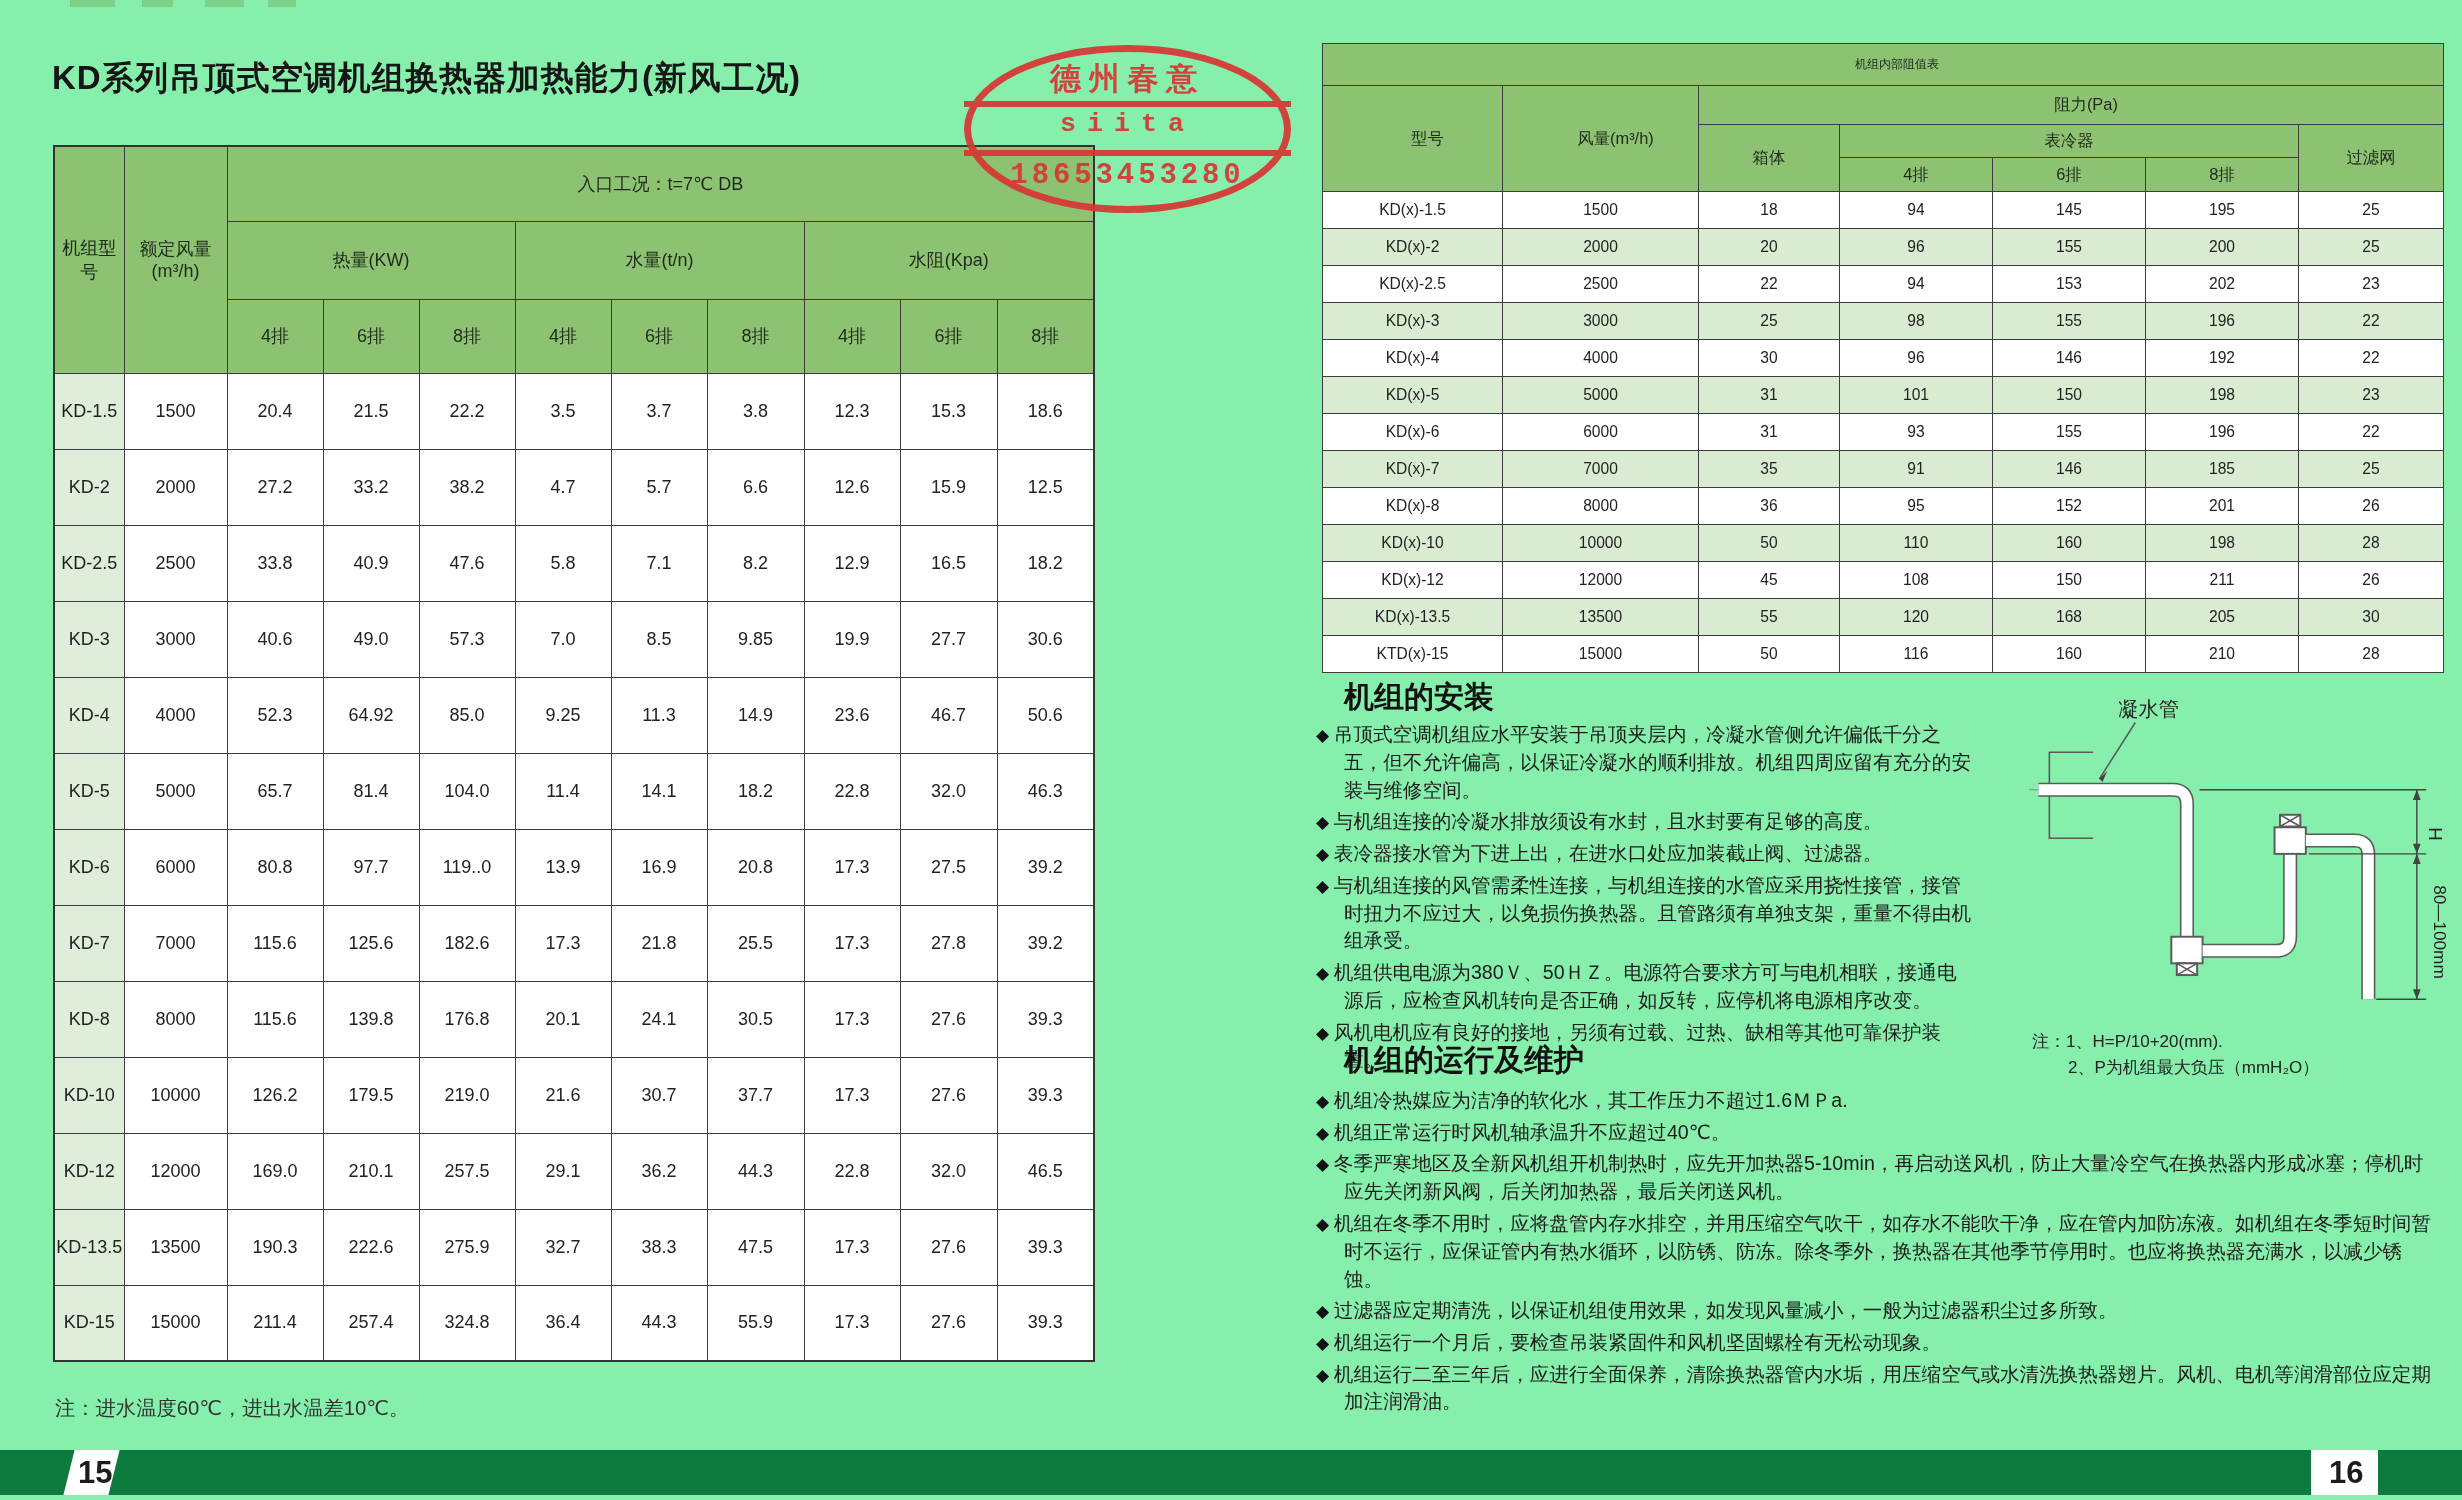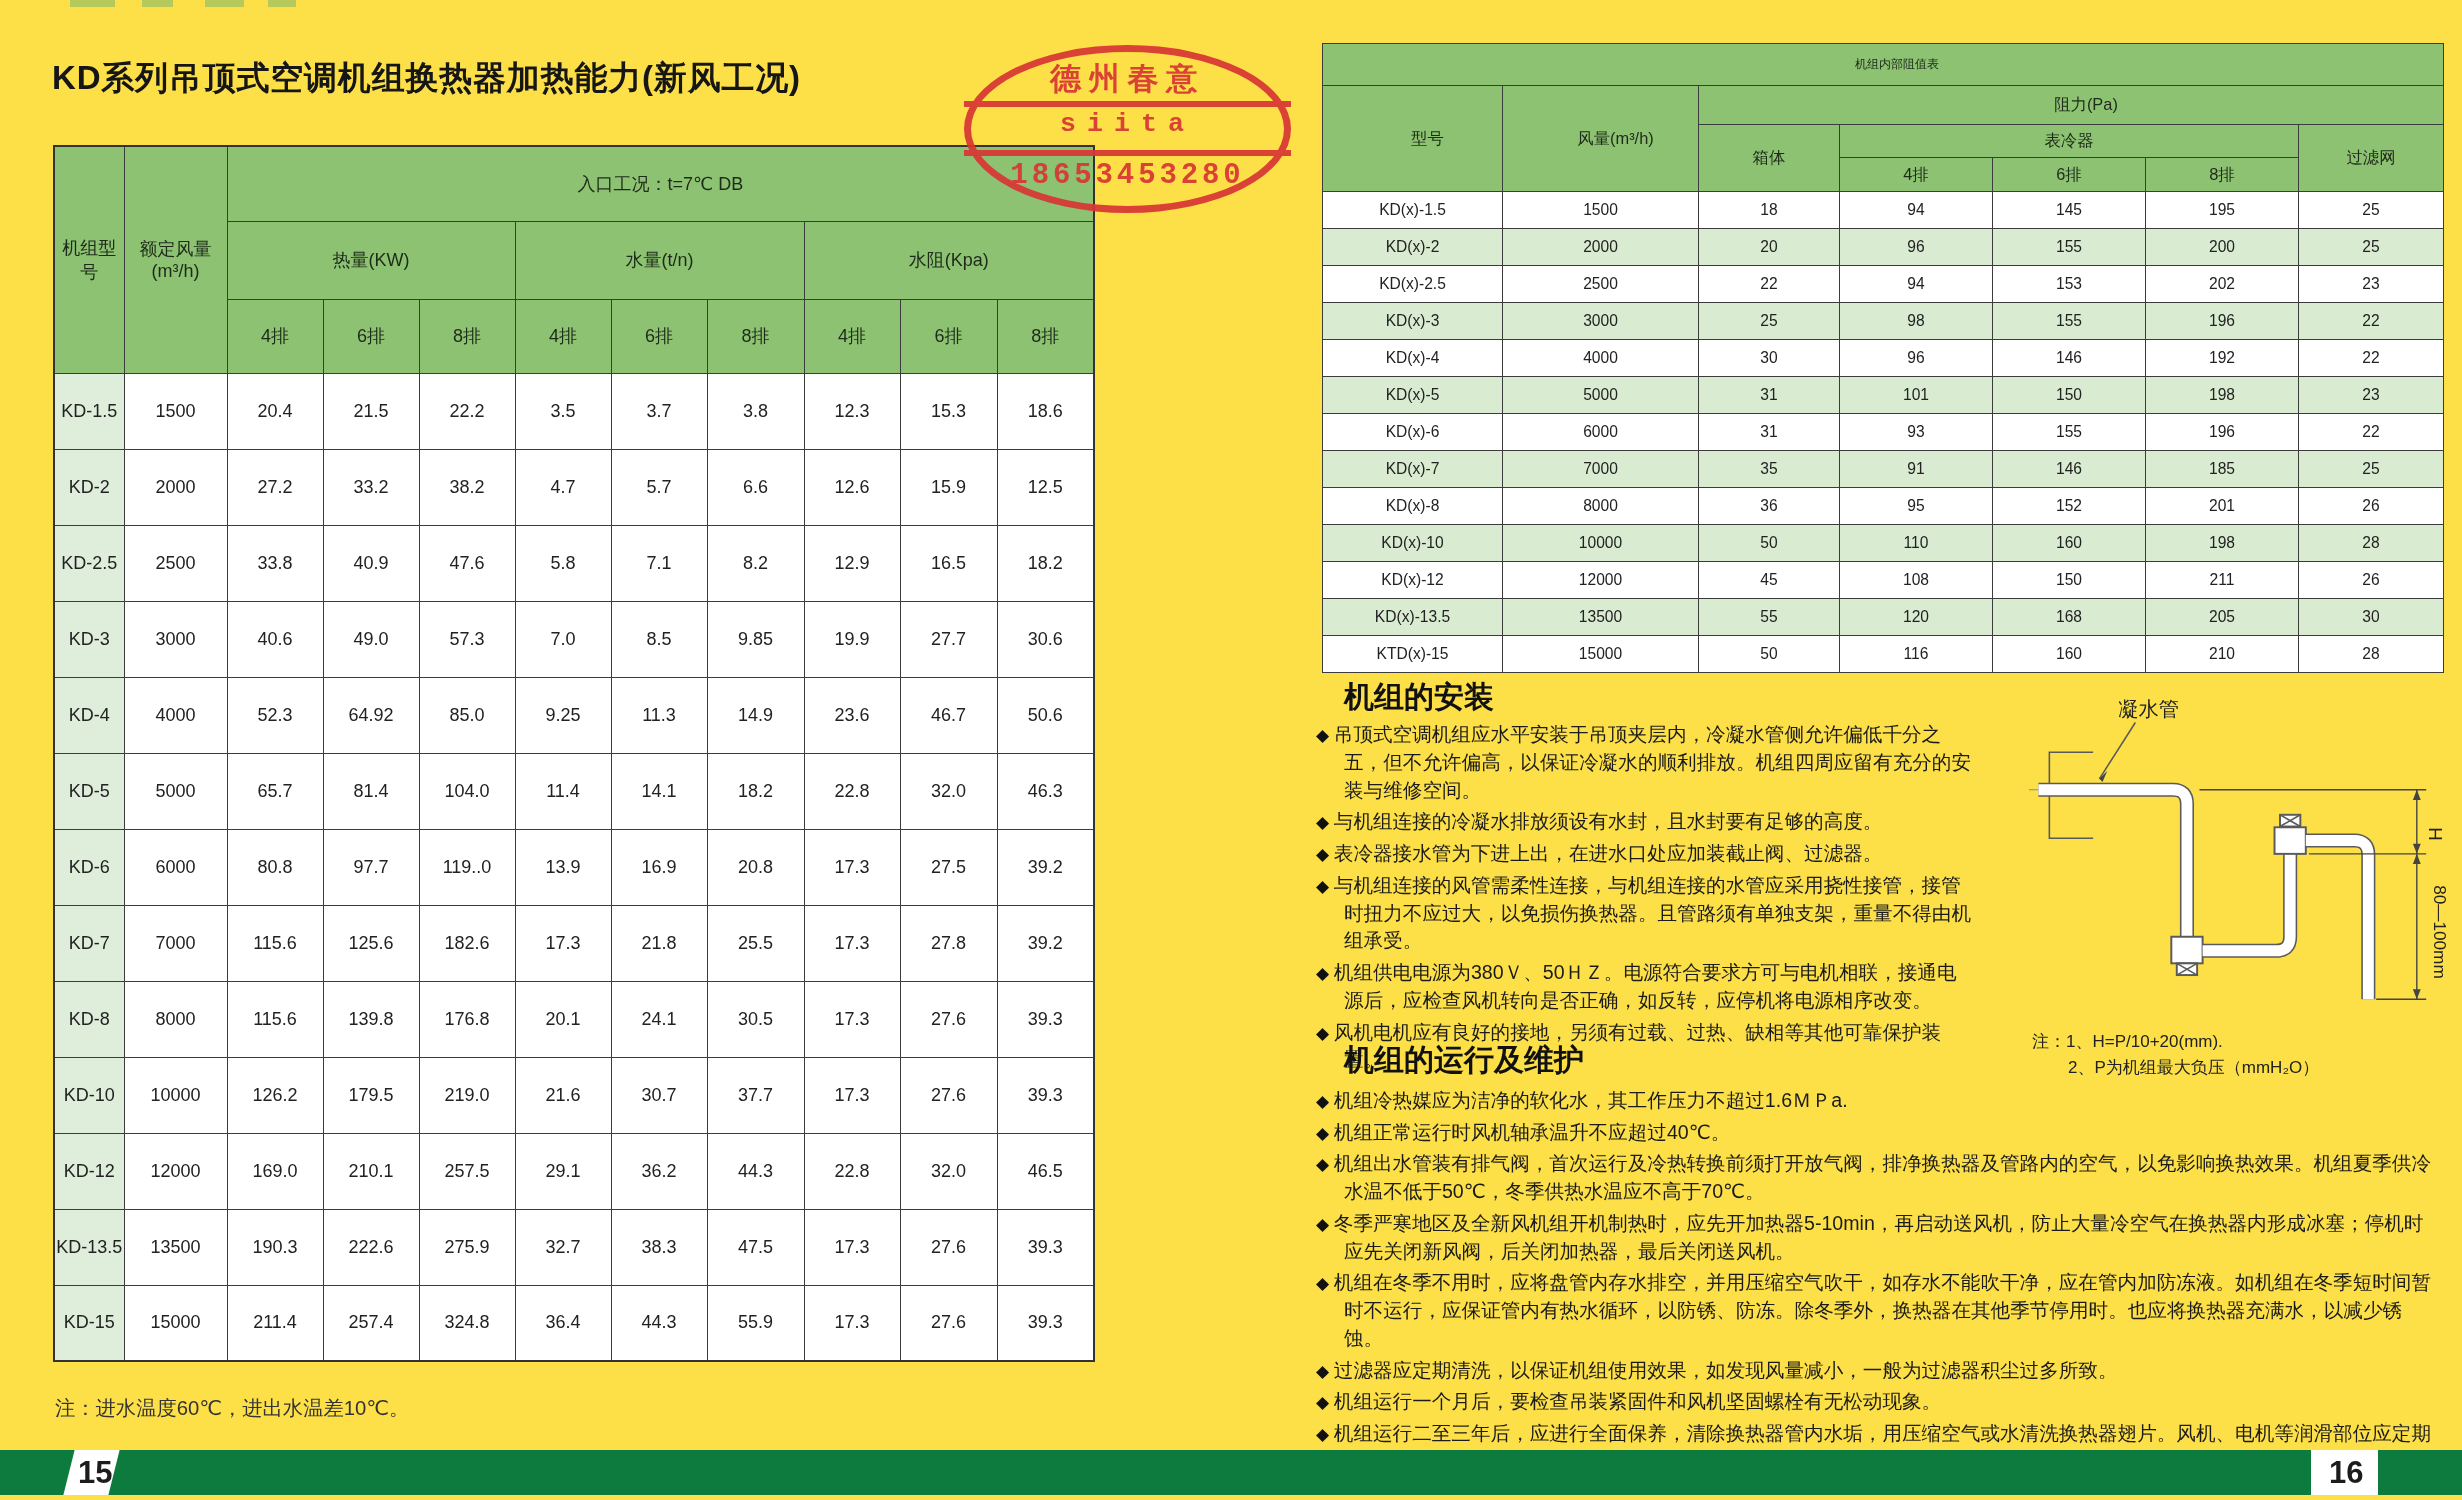--- a/index.html
+++ b/index.html
@@ -1,18 +1,18 @@
 <!DOCTYPE html>
 <html style="font-size:12.5px"><head>
 <meta charset="utf-8">
 <style>
   * { box-sizing: border-box; margin: 0; padding: 0; }
   html,body { background:#ffffff; }
   body { font-family: "Liberation Sans", "DejaVu Sans", sans-serif; color:#222; }
-  #page { position:relative; width:2462px; height:1500px; background:#fde047; overflow:hidden; }
+  #page { position:relative; width:2462px; height:1500px; background:#86efac; overflow:hidden; }
 
   
   .logo-dash { position:absolute; top:0; height:7px; background:#7ab86a; opacity:.55; }
 
   
   .doc-title { position:absolute; left:52px; top:56px; font-size:33px; font-weight:bold; color:#161616; letter-spacing:0.8px; }
 
   table.cap { position:absolute; left:53px; top:145px; width:1042px; border-collapse:collapse; table-layout:fixed; }
   table.cap th, table.cap td { border:1.6px solid #3c3c3c; text-align:center; vertical-align:middle; font-weight:normal; }
   table.cap { border:2.3px solid #333; }
@@ -516,21 +516,20 @@
 
   <div class="diag-notes">
     <div class="n1">注：1、H=P/10+20(mm).</div>
     <div class="n2">2、P为机组最大负压（mmH₂O）</div>
   </div>
 
   <div class="sec-heading" style="left:1316px; top:1040px;">机组的运行及维护</div>
   <ul class="bullets" style="left:1316px; top:1087px; width:1125px;">
       <li>机组冷热媒应为洁净的软化水，其工作压力不超过1.6ＭＰa.</li>
       <li>机组正常运行时风机轴承温升不应超过40℃。</li>
-      <li>机组出水管装有排气阀，首次运行及冷热转换前须打开放气阀，排净换热器及管路内的空气，以免影响换热效果。机组夏季供冷水温不低于50℃，冬季供热水温应不高于70℃。</li>
       <li>冬季严寒地区及全新风机组开机制热时，应先开加热器5-10min，再启动送风机，防止大量冷空气在换热器内形成冰塞；停机时应先关闭新风阀，后关闭加热器，最后关闭送风机。</li>
       <li>机组在冬季不用时，应将盘管内存水排空，并用压缩空气吹干，如存水不能吹干净，应在管内加防冻液。如机组在冬季短时间暂时不运行，应保证管内有热水循环，以防锈、防冻。除冬季外，换热器在其他季节停用时。也应将换热器充满水，以减少锈蚀。</li>
       <li>过滤器应定期清洗，以保证机组使用效果，如发现风量减小，一般为过滤器积尘过多所致。</li>
       <li>机组运行一个月后，要检查吊装紧固件和风机坚固螺栓有无松动现象。</li>
       <li>机组运行二至三年后，应进行全面保养，清除换热器管内水垢，用压缩空气或水清洗换热器翅片。风机、电机等润滑部位应定期加注润滑油。</li>
     </ul>
 
   <div class="footer-bar">
     <div class="footer-gap-left"></div>
     <div class="footer-gap-right"></div>

